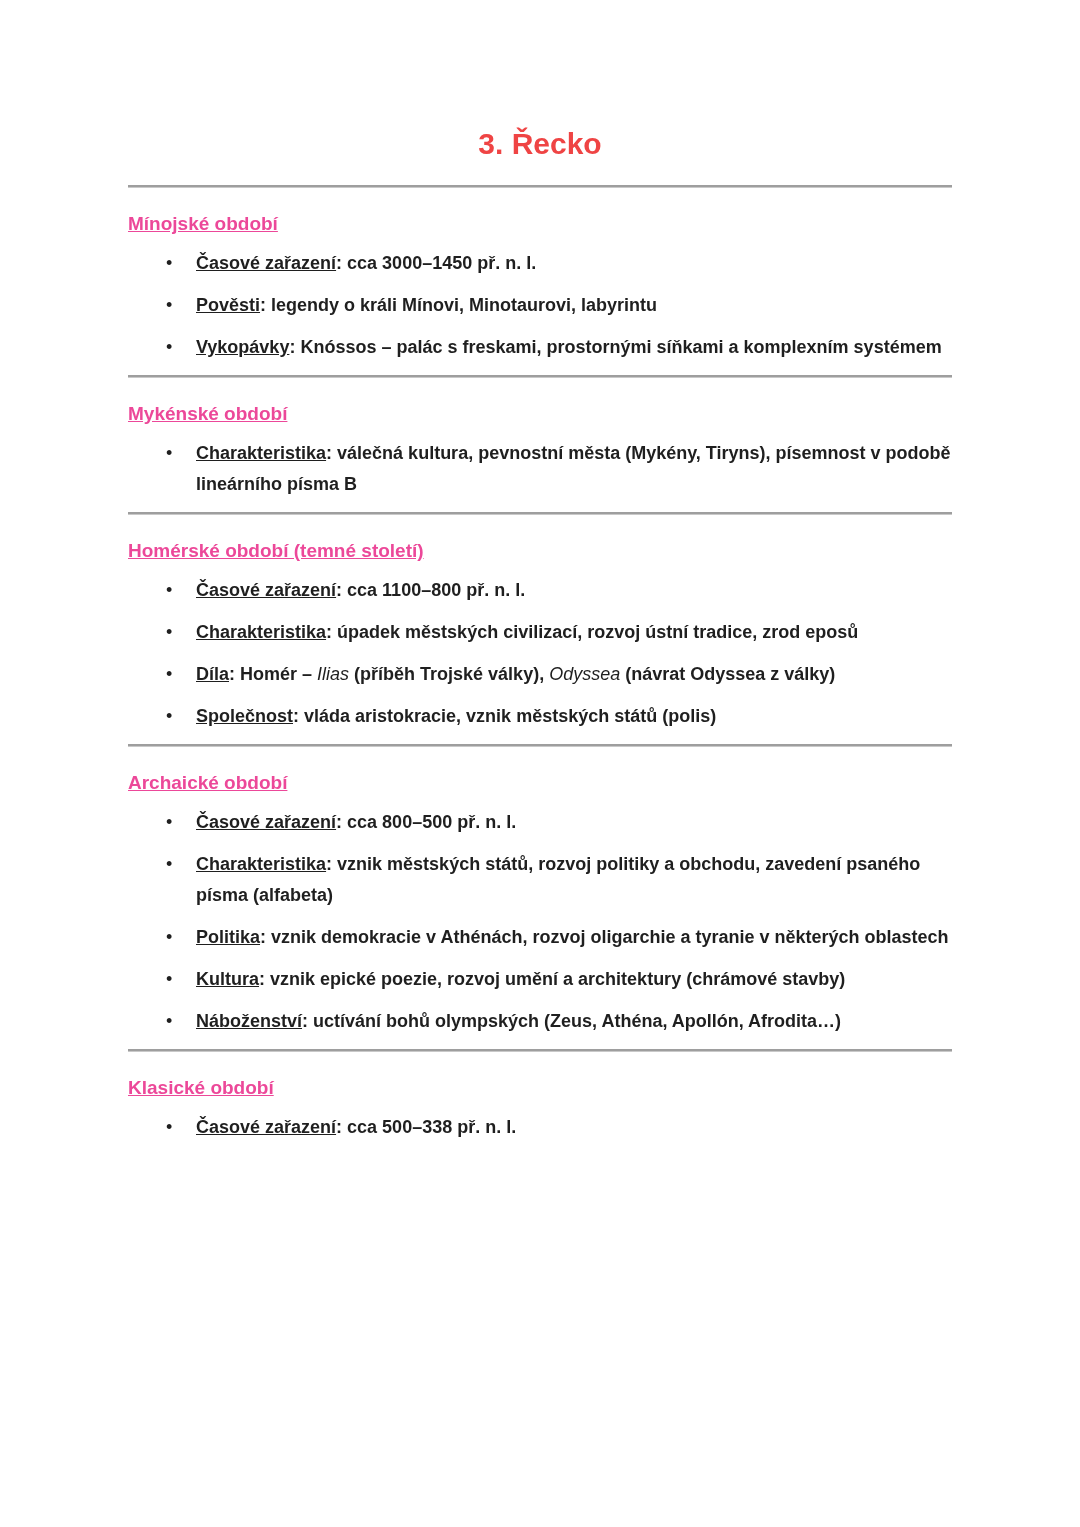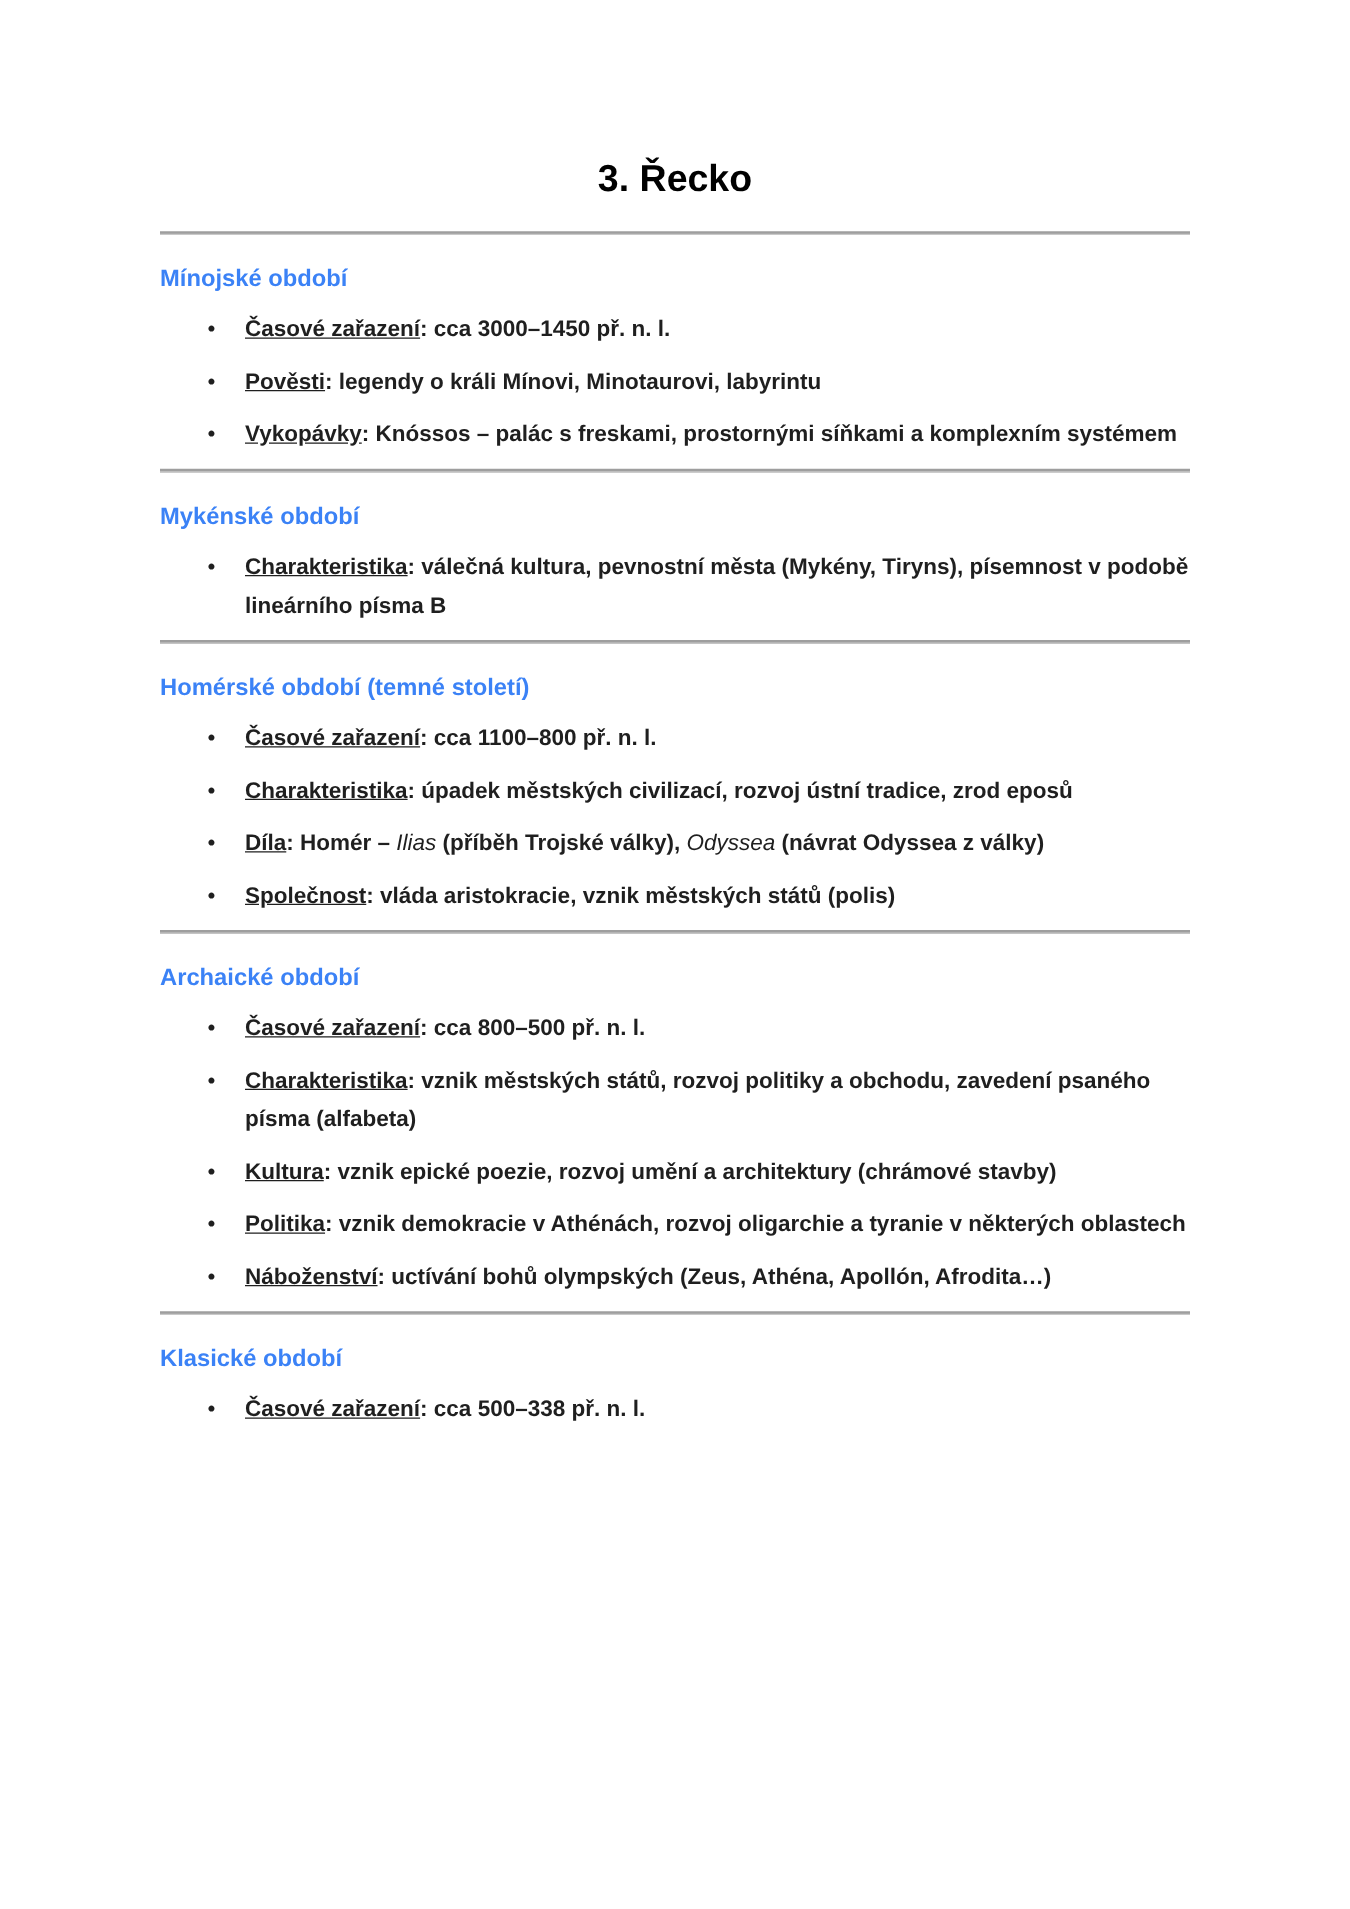--- a/index.html
+++ b/index.html
@@ -21,35 +21,36 @@
     height: 1527px;
     padding: 126px 128px 0 128px;
     background: #ffffff;
   }
   .title {
     margin: 0 0 23px 0;
     font-size: 30px;
     line-height: 36px;
     font-weight: 700;
     text-align: center;
-    color: #000000;
+    color: #ef4444;
   }
   .divider {
     height: 3px;
     margin: 12px 0 24px 0;
     background: var(--divider-color, #9e9e9e);
     border-bottom: 1px solid #c9c9c9;
     box-sizing: border-box;
   }
   .section-heading {
     margin: 0 0 12px 0;
     font-size: 19px;
     line-height: 24px;
     font-weight: 700;
-    color: #3b82f6;
+    color: #ec4899;
+    text-decoration: underline;
   }
   ul.bullets {
     list-style: none;
     margin: 0;
     padding: 0;
   }
   ul.bullets li {
     position: relative;
     padding-left: 68px;
     margin: 0 0 11px 0;
@@ -93,22 +94,22 @@
         <li><span class="seg-bold">Časové zařazení</span><span class="seg-normal">: cca 1100–800 př. n. l.</span></li>
         <li><span class="seg-bold">Charakteristika</span><span class="seg-normal">: úpadek městských civilizací, rozvoj ústní tradice, zrod eposů</span></li>
         <li><span class="seg-bold">Díla</span><span class="seg-normal">: Homér – </span><span class="seg-italic">Ilias</span><span class="seg-normal"> (příběh Trojské války), </span><span class="seg-italic">Odyssea</span><span class="seg-normal"> (návrat Odyssea z války)</span></li>
         <li><span class="seg-bold">Společnost</span><span class="seg-normal">: vláda aristokracie, vznik městských států (polis)</span></li>
       </ul>
       <div class="divider"></div>
       <h2 class="section-heading">Archaické období</h2>
       <ul class="bullets">
         <li><span class="seg-bold">Časové zařazení</span><span class="seg-normal">: cca 800–500 př. n. l.</span></li>
         <li><span class="seg-bold">Charakteristika</span><span class="seg-normal">: vznik městských států, rozvoj politiky a obchodu, zavedení psaného písma (alfabeta)</span></li>
+        <li><span class="seg-bold">Politika</span><span class="seg-normal">: vznik demokracie v Athénách, rozvoj oligarchie a tyranie v některých oblastech</span></li>
         <li><span class="seg-bold">Kultura</span><span class="seg-normal">: vznik epické poezie, rozvoj umění a architektury (chrámové stavby)</span></li>
-        <li><span class="seg-bold">Politika</span><span class="seg-normal">: vznik demokracie v Athénách, rozvoj oligarchie a tyranie v některých oblastech</span></li>
         <li><span class="seg-bold">Náboženství</span><span class="seg-normal">: uctívání bohů olympských (Zeus, Athéna, Apollón, Afrodita…)</span></li>
       </ul>
       <div class="divider"></div>
       <h2 class="section-heading">Klasické období</h2>
       <ul class="bullets">
         <li><span class="seg-bold">Časové zařazení</span><span class="seg-normal">: cca 500–338 př. n. l.</span></li>
       </ul>
     </div>
 </div>
 

